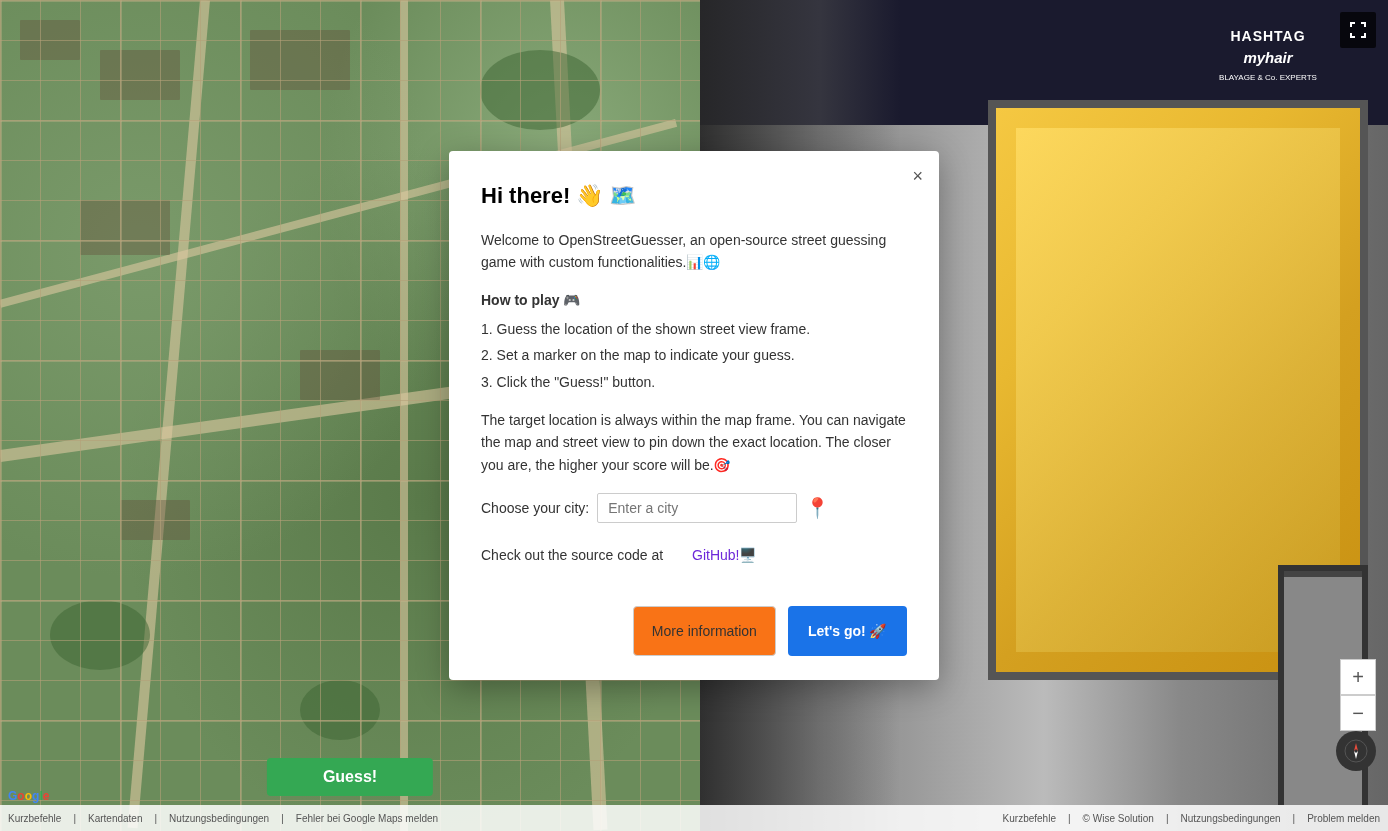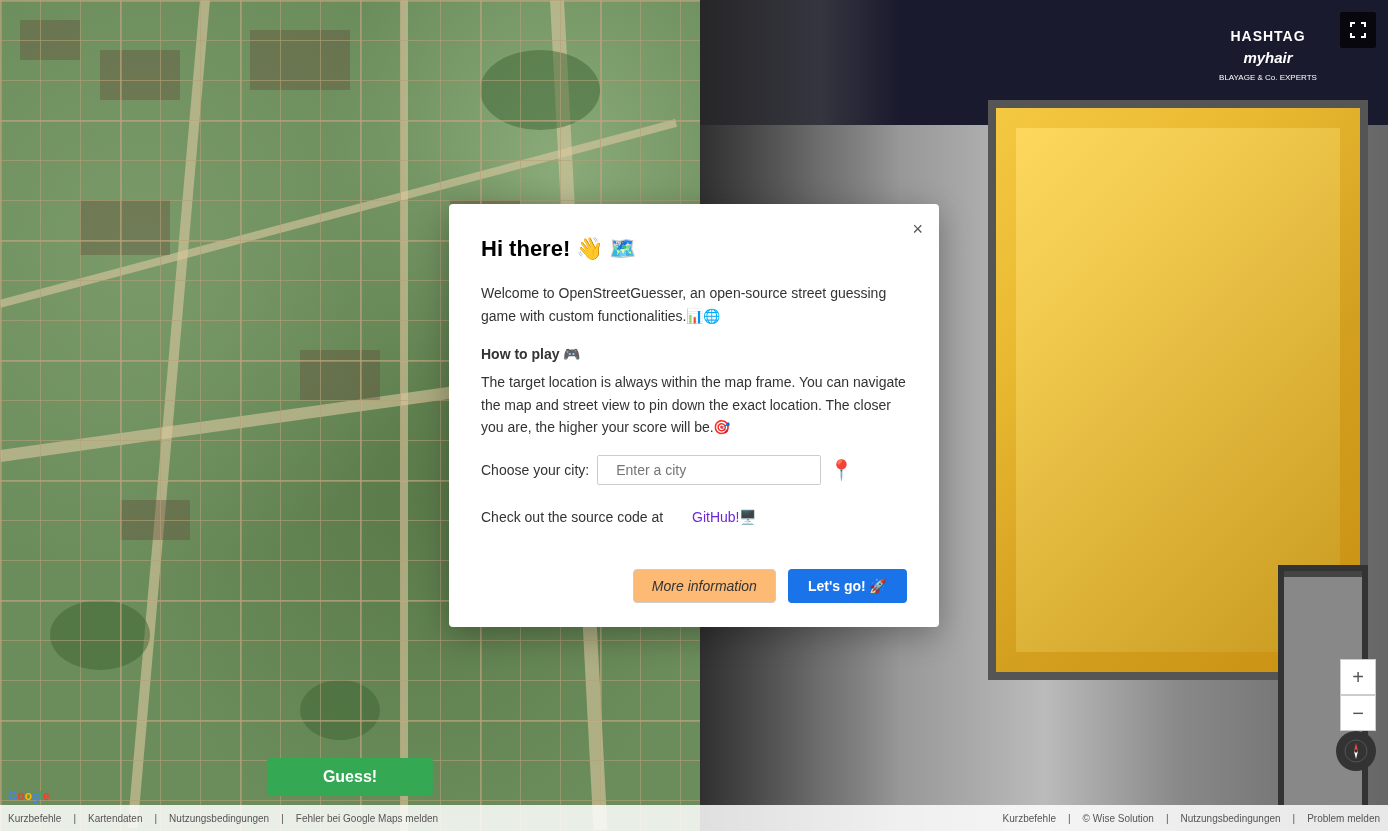--- a/index.html
+++ b/index.html
@@ -325,23 +325,23 @@
 
     .city-label {
       font-size: 14px;
       color: #333;
       white-space: nowrap;
     }
 
     .city-input {
       border: 1px solid #ccc;
       border-radius: 2px;
-      padding: 6px 18px;
+      padding: 6px 10px;
       font-size: 14px;
-      width: 224px;
+      width: 200px;
       outline: none;
       color: #999;
     }
 
     .pin-icon {
       font-size: 20px;
     }
 
     .github-link {
       color: #6d28d9;
@@ -351,28 +351,27 @@
 
     .modal-footer {
       display: flex;
       justify-content: flex-end;
       gap: 12px;
       margin-top: 24px;
       padding-top: 16px;
     }
 
     .btn-more-info {
-      background: #fdba74;
+      background: #f97316;
       border: 1px solid #ccc;
       border-radius: 4px;
-      padding: 8px 18px;
+      padding: 16px 18px;
       font-size: 14px;
       cursor: pointer;
       color: #333;
-      font-style: italic;
     }
 
     .btn-lets-go {
       background: #1a73e8;
       border: none;
       border-radius: 4px;
       padding: 0 20px;
       font-size: 14px;
       font-weight: bold;
       cursor: pointer;
@@ -495,20 +494,25 @@
 
     <button class="modal-close">×</button>
 
     <div class="modal-title">Hi there! 👋 🗺️</div>
 
     <div class="modal-body">
 
       <p>Welcome to OpenStreetGuesser, an open-source street guessing game with custom functionalities.📊🌐</p>
 
       <p class="how-to-play">How to play 🎮</p>
+      <ol>
+        <li>1. Guess the location of the shown street view frame.</li>
+        <li>2. Set a marker on the map to indicate your guess.</li>
+        <li>3. Click the "Guess!" button.</li>
+      </ol>
 
       <p>The target location is always within the map frame. You can navigate the map and street view to pin down the exact location. The closer you are, the higher your score will be.🎯</p>
 
       <div class="city-row">
         <span class="city-label">Choose your city:</span>
         <input class="city-input" type="text" placeholder="Enter a city" style="">
         <span class="pin-icon">📍</span>
       </div>
 
       <p>

